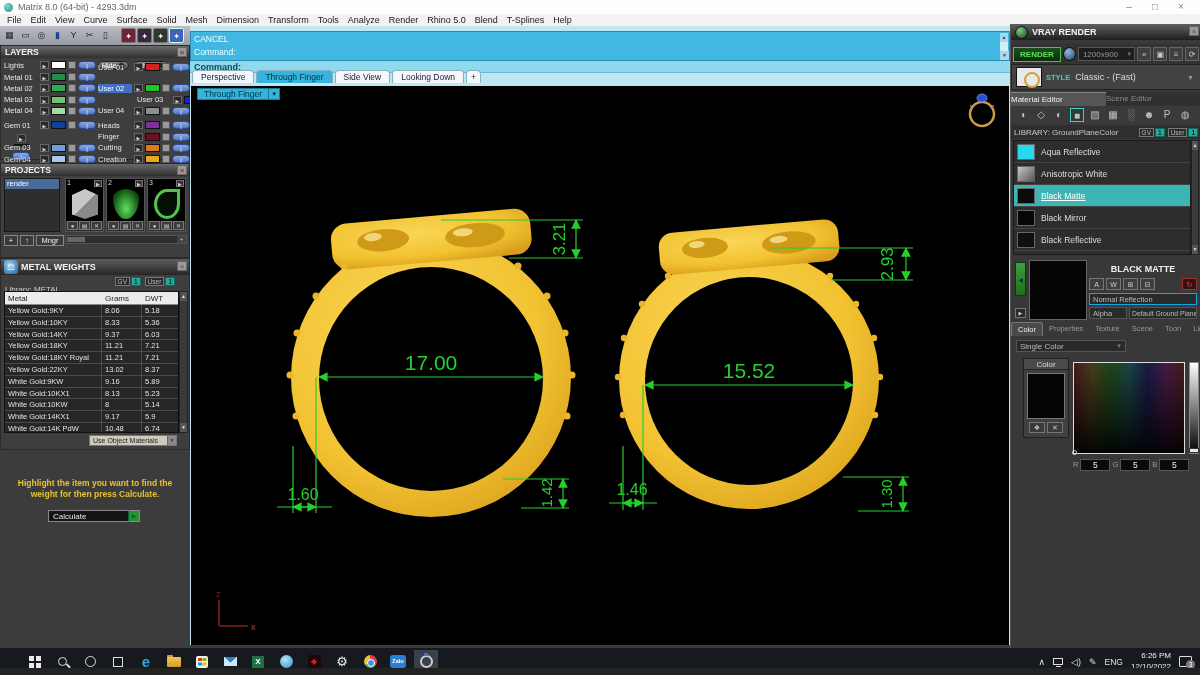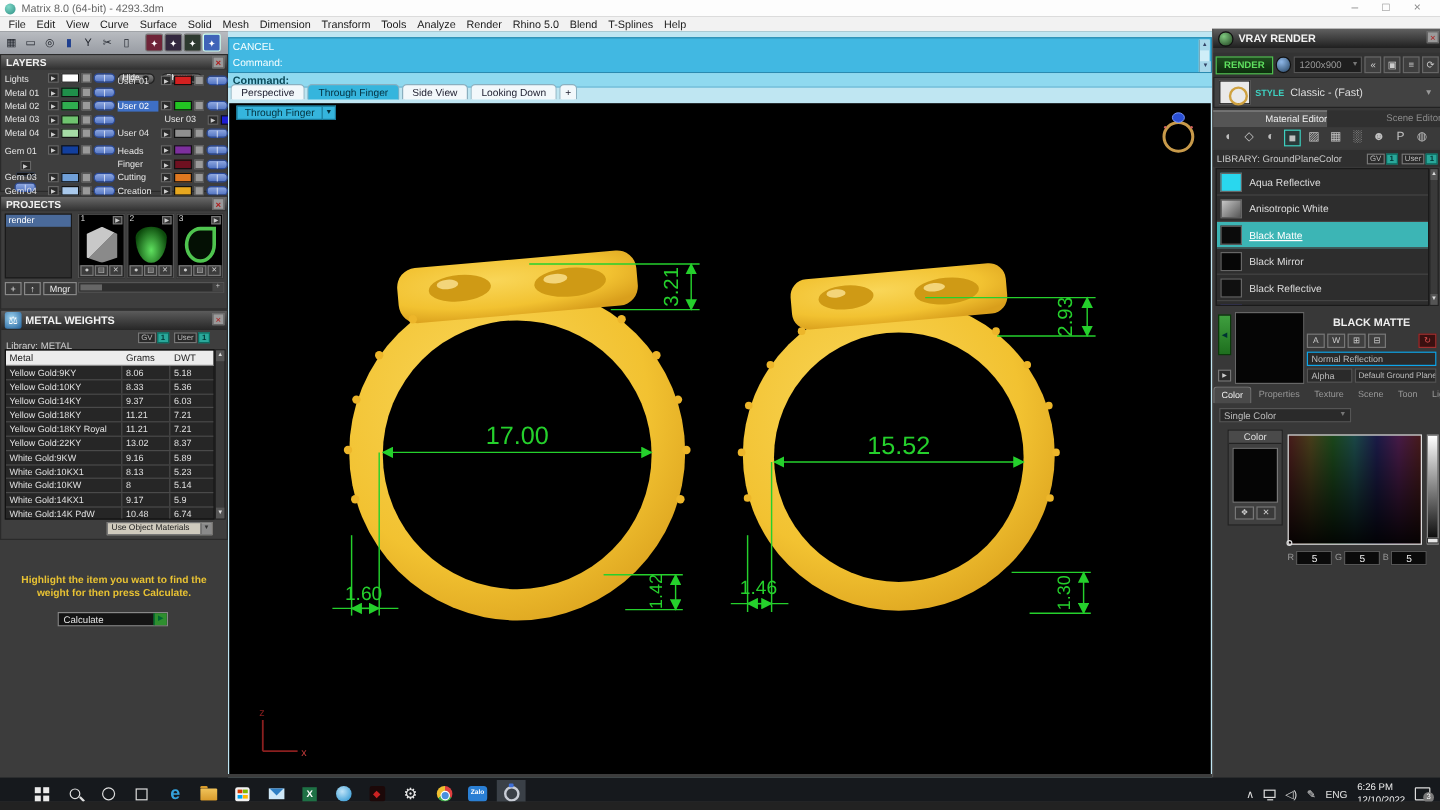--- a/index.html
+++ b/index.html
@@ -90,21 +90,21 @@
 #resdd{width:62px;height:14px;background:#1e1e1e;border:1px solid #555;color:#999;font-size:8px;line-height:13px;padding-left:4px;position:relative}
 #resdd i{position:absolute;right:2px;font-style:normal;font-size:6px;color:#777}
 .rbtn{width:15px;height:14px;background:#3f3f3f;border:1px solid #666;color:#ccc;font-size:8px;text-align:center;line-height:13px}
 #stylerow{position:absolute;left:0;top:40px;width:190px;height:26px;background:#424242;border:1px solid #222;display:flex;align-items:center}
 #stylethumb{width:26px;height:20px;background:#e9e9e9;margin:0 4px;border:1px solid #111;position:relative}
 #stylethumb::after{content:"";position:absolute;left:7px;top:4px;width:12px;height:12px;border:2px solid #cfa13f;border-radius:50%}
 #stylelabel{color:#3fd0c0;font-size:7.5px;font-weight:bold;margin-right:5px}
 #stylevalue{color:#ddd;font-size:9px}
 #stylechev{position:absolute;right:6px;color:#999;font-size:7px}
 #vrtabs{position:absolute;left:0;top:68px;width:190px;height:14px;display:flex}
-.vrtab{flex:1;font-size:8px;text-align:right;line-height:14px}
+.vrtab{flex:1;font-size:8px;text-align:left;line-height:14px}
 .vrtab.active{background:#555;color:#f0f0f0;border-top:1px solid #888}
 .vrtab:not(.active){background:#303030;color:#8a8a8a}
 #vricons{position:absolute;left:0;top:82px;width:190px;height:18px;background:#3a3a3a;display:flex;align-items:center;gap:4px;padding-left:5px}
 .vi{width:14px;height:14px;color:#c0c0c0;font-size:10px;text-align:center;line-height:14px}
 .vi.selected{border:1px solid #3fd0c0;background:#2a3a3a}
 #vrlib{position:absolute;left:0;top:101px;width:190px;height:14px;background:#2f2f2f;display:flex;align-items:center;padding:0 3px;gap:3px}
 #vrlib .t{color:#c8c8c8;font-size:8px}
 #matlist{position:absolute;left:2px;top:116px;width:178px;height:115px;background:#2d2d2d;border:1px solid #1a1a1a;overflow:hidden}
 .matrow{height:22px;display:flex;align-items:center;border-bottom:1px solid #444}
 .matrow.sel{background:#3cb5b5}
@@ -166,21 +166,21 @@
 .icon-settings{color:#e8e8e8;font-size:13px;line-height:13px}
 .icon-chrome{width:13px;height:13px;border-radius:50%;background:conic-gradient(#e04040 0 33%,#3fae4a 0 66%,#f0c030 0);position:relative}
 .icon-chrome::after{content:"";position:absolute;left:3.5px;top:3.5px;width:6px;height:6px;border-radius:50%;background:#4a90e0;border:1px solid #fff}
 .icon-zalo{width:16px;height:13px;background:#2a7fd4;border-radius:3px;color:#fff;font-size:5.5px;font-weight:bold;text-align:center;line-height:13px}
 .icon-matrix{width:13px;height:13px;border:2px solid #c8cdd6;border-radius:50%;position:relative}
 .icon-matrix::after{content:"";position:absolute;left:2px;top:-4px;width:4px;height:3px;background:#3f6fd8;border-radius:1px}
 #tray{margin-left:auto;display:flex;align-items:center;gap:8px;padding-right:8px}
 .trayico{color:#e0e0e0;font-size:9px}
 .tray-network{width:10px;height:7px;border:1px solid #ddd;position:relative}
 .tray-network::after{content:"";position:absolute;left:2px;top:7px;width:5px;height:1px;background:#ddd}
-#trayclock{color:#eee;font-size:8px;line-height:1.3}
+#trayclock{text-align:right;color:#eee;font-size:8px;line-height:1.3}
 #traynotif{position:relative;width:13px;height:11px;border:1px solid #ddd;border-radius:1px}
 #traynotif span{position:absolute;right:-4px;bottom:-3px;width:9px;height:9px;border-radius:50%;background:#7a7a7a;color:#fff;font-size:6.5px;text-align:center;line-height:9px}
 
 
 .abs{position:absolute}
 </style>
 </head>
 <body>
 
 <div id="root">

